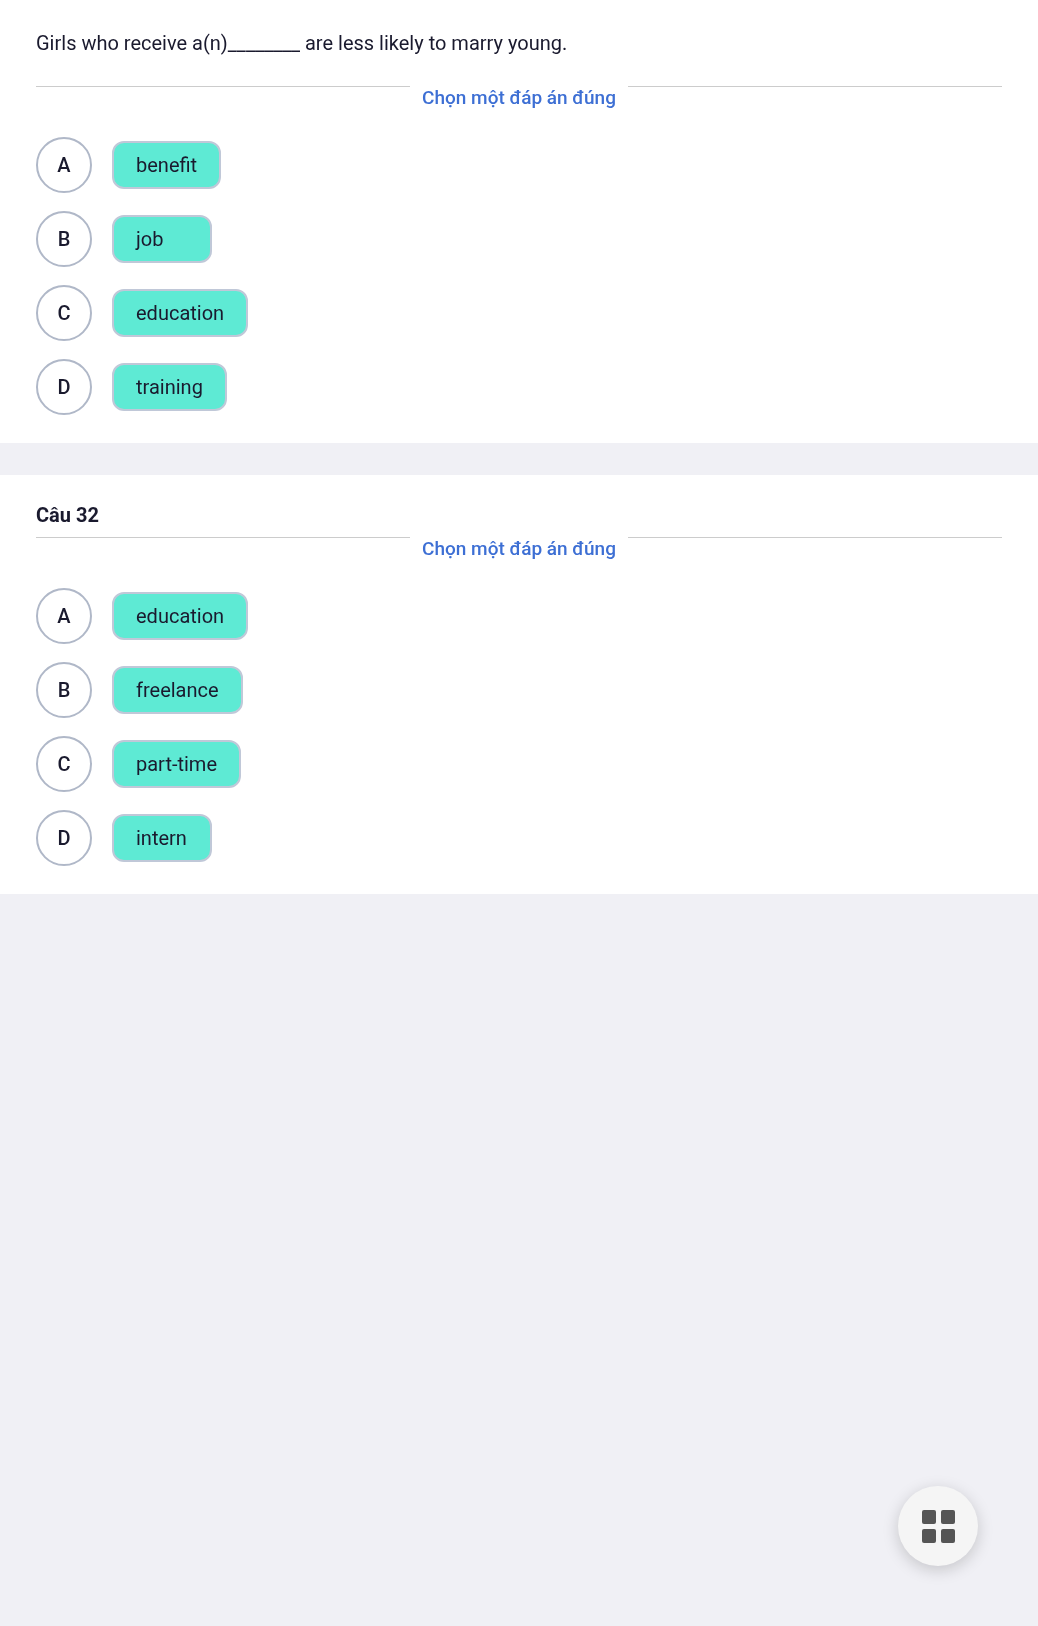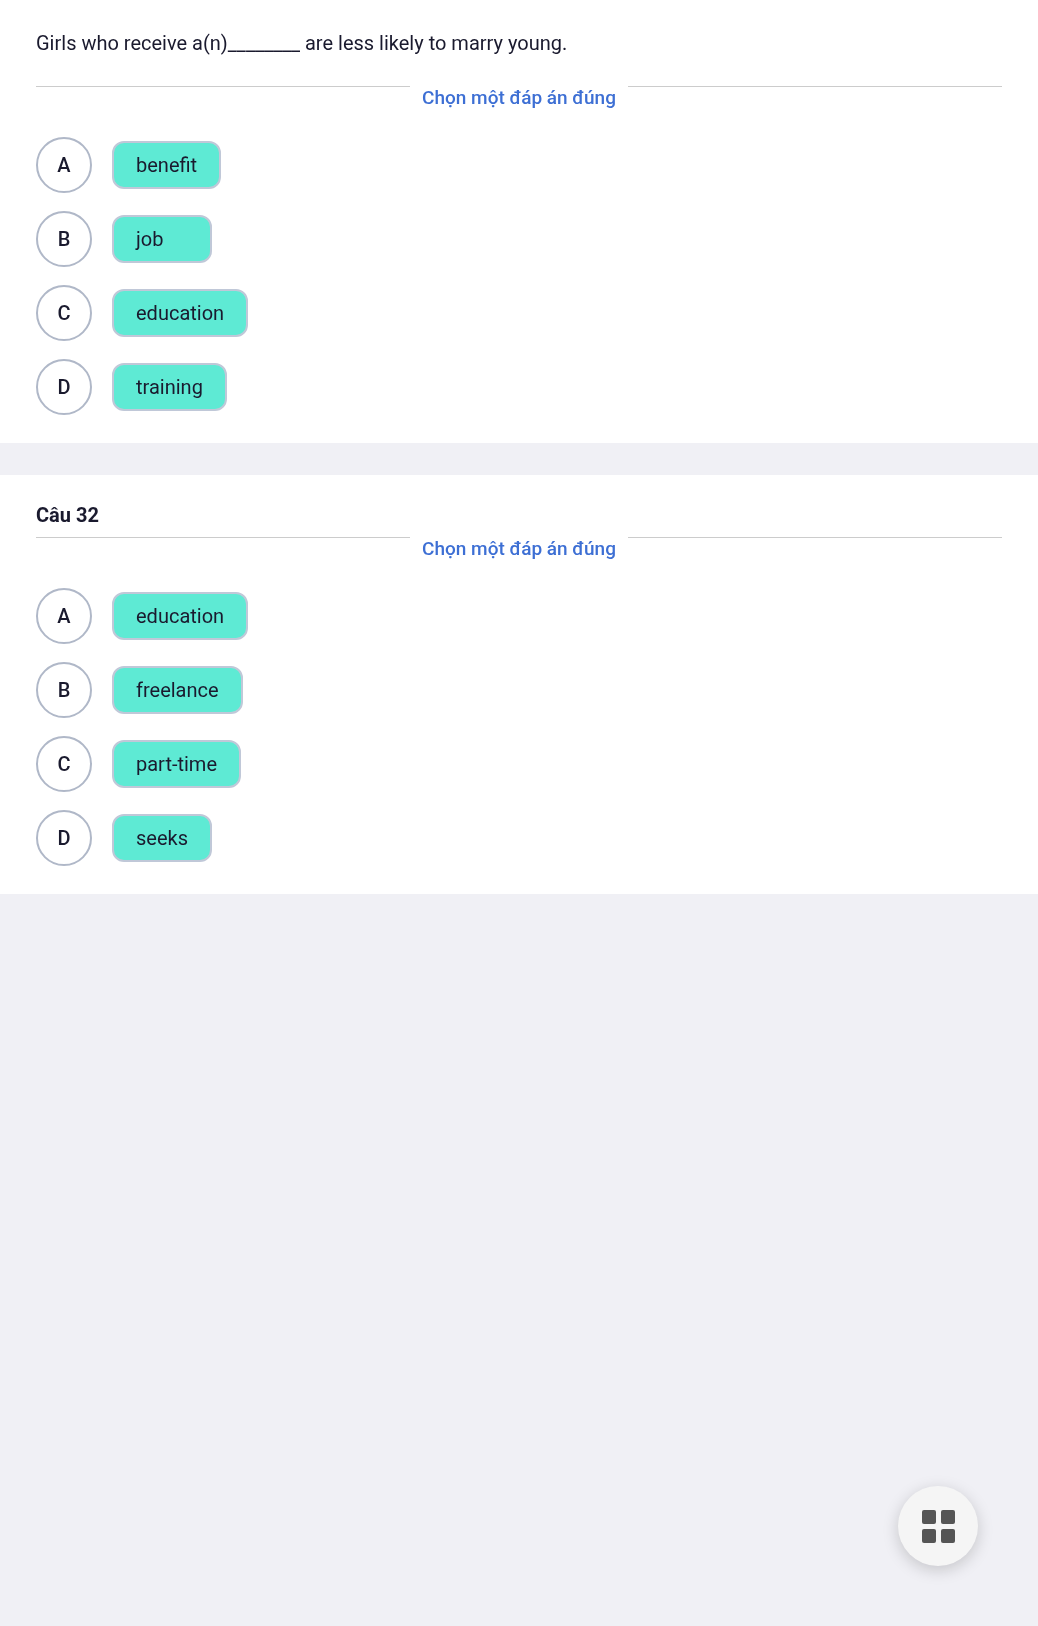--- a/index.html
+++ b/index.html
@@ -179,21 +179,21 @@
     <div class="option-row">
       <div class="option-circle">B</div>
       <div class="option-box">freelance</div>
     </div>
     <div class="option-row">
       <div class="option-circle">C</div>
       <div class="option-box">part-time</div>
     </div>
     <div class="option-row">
       <div class="option-circle">D</div>
-      <div class="option-box">seeks</div>
+      <div class="option-box">intern</div>
     </div>
   </div>
 </div>
 
 <div class="fab-button">
   <div class="grid-icon">
     <span></span>
     <span></span>
     <span></span>
     <span></span>

